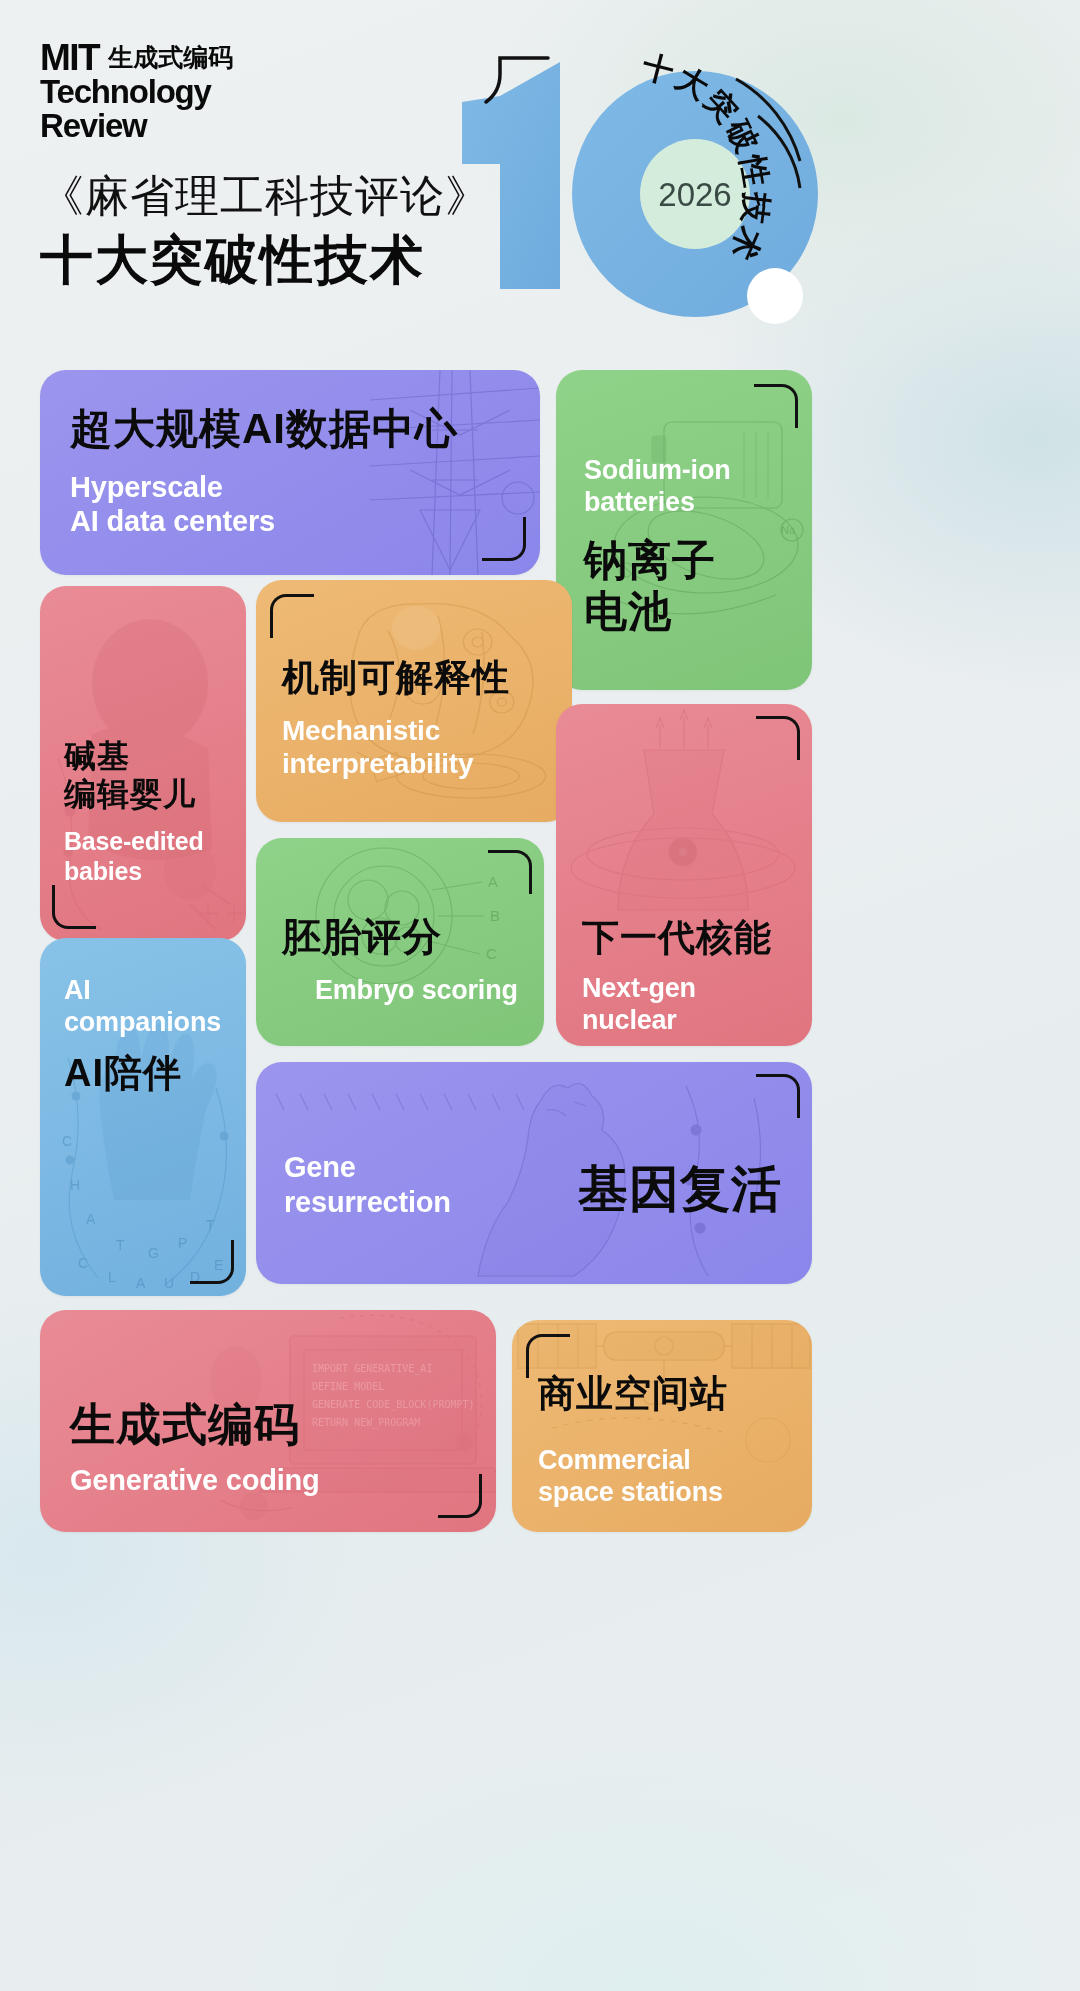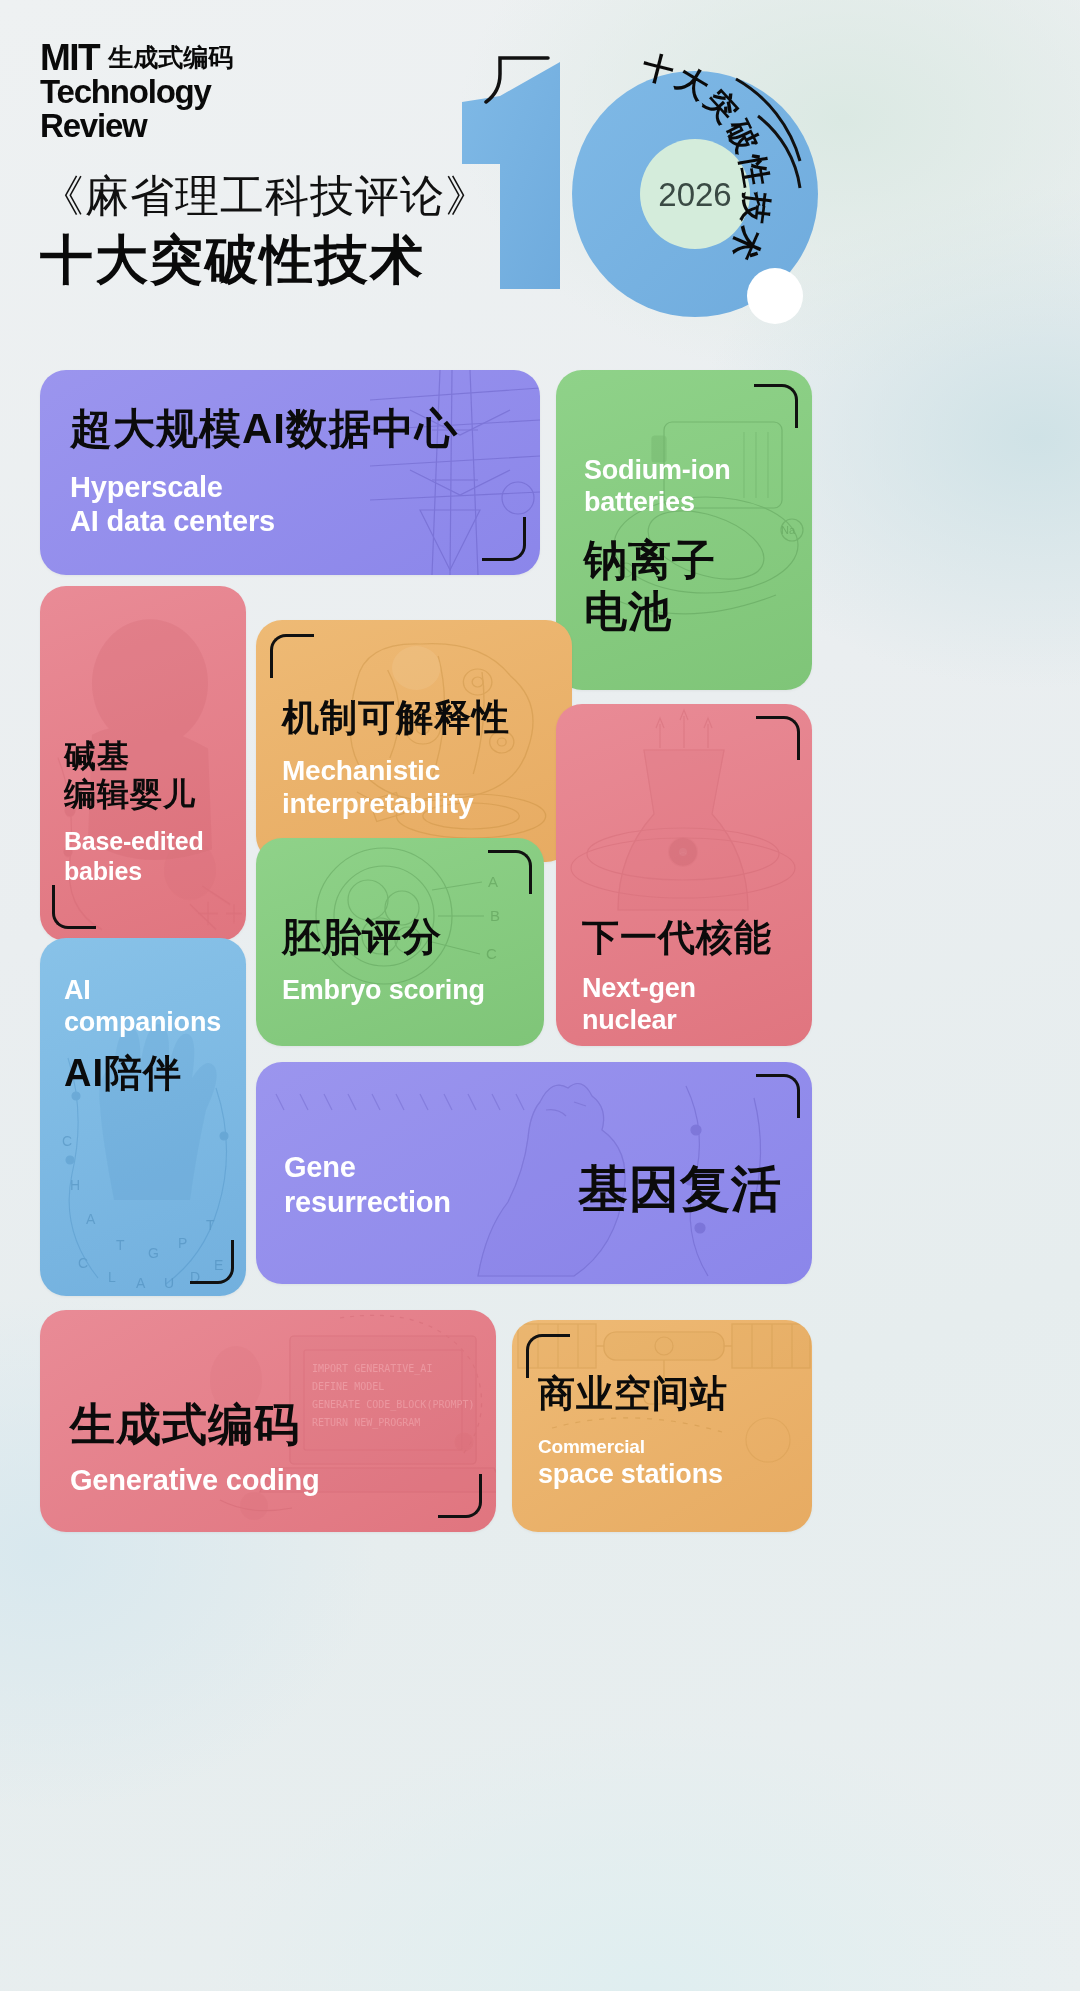--- a/index.html
+++ b/index.html
@@ -199,21 +199,21 @@
     </div>
     <div class="txt" style="left:24px; top:152px;">
       <div class="cn" style="font-size:32px;">碱基</div>
       <div class="cn" style="font-size:32px;">编辑婴儿</div>
       <div class="en" style="font-size:25px; margin-top:12px;">Base-edited</div>
       <div class="en" style="font-size:25px;">babies</div>
     </div>
     <div class="bracket br-bl" style="left:12px; bottom:12px;"></div>
   </div>
 
-  <div class="card" style="left:256px; top:228px; width:316px; height:242px; background:linear-gradient(160deg,#eeba75,#e7ab62);margin-top:40px;">
+  <div class="card" style="left:256px; top:228px; width:316px; height:242px; background:linear-gradient(160deg,#eeba75,#e7ab62);">
     <div class="art">
       <svg viewBox="0 0 288 242" preserveAspectRatio="none">
         <g stroke="#b8812f" stroke-width="1.2" fill="none" opacity="0.85">
           <path d="M92,60 Q100,22 150,24 Q206,20 232,56 Q262,84 248,128 Q236,172 184,178 Q128,188 100,156 Q76,122 92,60 Z"></path>
           <path d="M120,50 Q140,90 122,138 M166,36 Q180,92 160,160 M206,52 Q212,100 198,154"></path>
           <circle cx="202" cy="62" r="13"></circle>
             <circle cx="202" cy="62" r="5"></circle>
           <circle cx="152" cy="108" r="16"></circle>
             <circle cx="152" cy="108" r="6"></circle>
           <circle cx="224" cy="122" r="11"></circle>
@@ -248,21 +248,21 @@
         </g>
         <g fill="#2f6b2c" opacity="0.85" font-family="Liberation Sans, sans-serif" font-size="15">
           <text x="232" y="49">A</text>
           <text x="234" y="83">B</text>
           <text x="230" y="121">C</text>
         </g>
       </svg>
     </div>
     <div class="txt" style="left:26px; top:76px;">
       <div class="cn" style="font-size:39px;">胚胎评分</div>
-      <div class="en" style="font-size:27px; margin-top:14px;">Embryo scoring</div>
+      <div class="en" style="font-size:27px; margin-top:14px;margin-left:33px;">Embryo scoring</div>
     </div>
     <div class="bracket br-tr" style="right:12px; top:12px;"></div>
   </div>
 
   <div class="card" style="left:556px; top:352px; width:256px; height:342px; background:linear-gradient(160deg,#e98b96,#e0757f);">
     <div class="art">
       <svg viewBox="0 0 256 342" preserveAspectRatio="none">
         <g stroke="#c75c68" stroke-width="1.2" fill="none" opacity="0.85">
           <path d="M88,46 L168,46 L156,110 Q192,150 192,206 L62,206 Q62,150 98,110 Z" fill="#c75c68" opacity="0.3"></path>
           <path d="M88,46 L168,46 L156,110 Q192,150 192,206 L62,206 Q62,150 98,110 Z"></path>
@@ -413,19 +413,19 @@
           <circle cx="152" cy="26" r="9"></circle>
           <path d="M152,40 L152,62"></path>
           <rect x="132" y="62" width="42" height="22" rx="6"></rect>
           <circle cx="256" cy="120" r="22" opacity="0.6"></circle>
           <path d="M40,108 Q120,86 210,112" stroke-dasharray="5 7"></path>
         </g>
       </svg>
     </div>
     <div class="txt" style="left:26px; top:52px;">
       <div class="cn" style="font-size:37px;">商业空间站</div>
-      <div class="en" style="font-size:19px; margin-top:20px;">Commercial</div>
+      <div class="en" style="font-size:27px; margin-top:28px;">Commercial</div>
       <div class="en" style="font-size:27px;">space stations</div>
     </div>
     <div class="bracket br-tl" style="left:14px; top:14px;"></div>
   </div>
 
 </div>
 
 </body></html>

